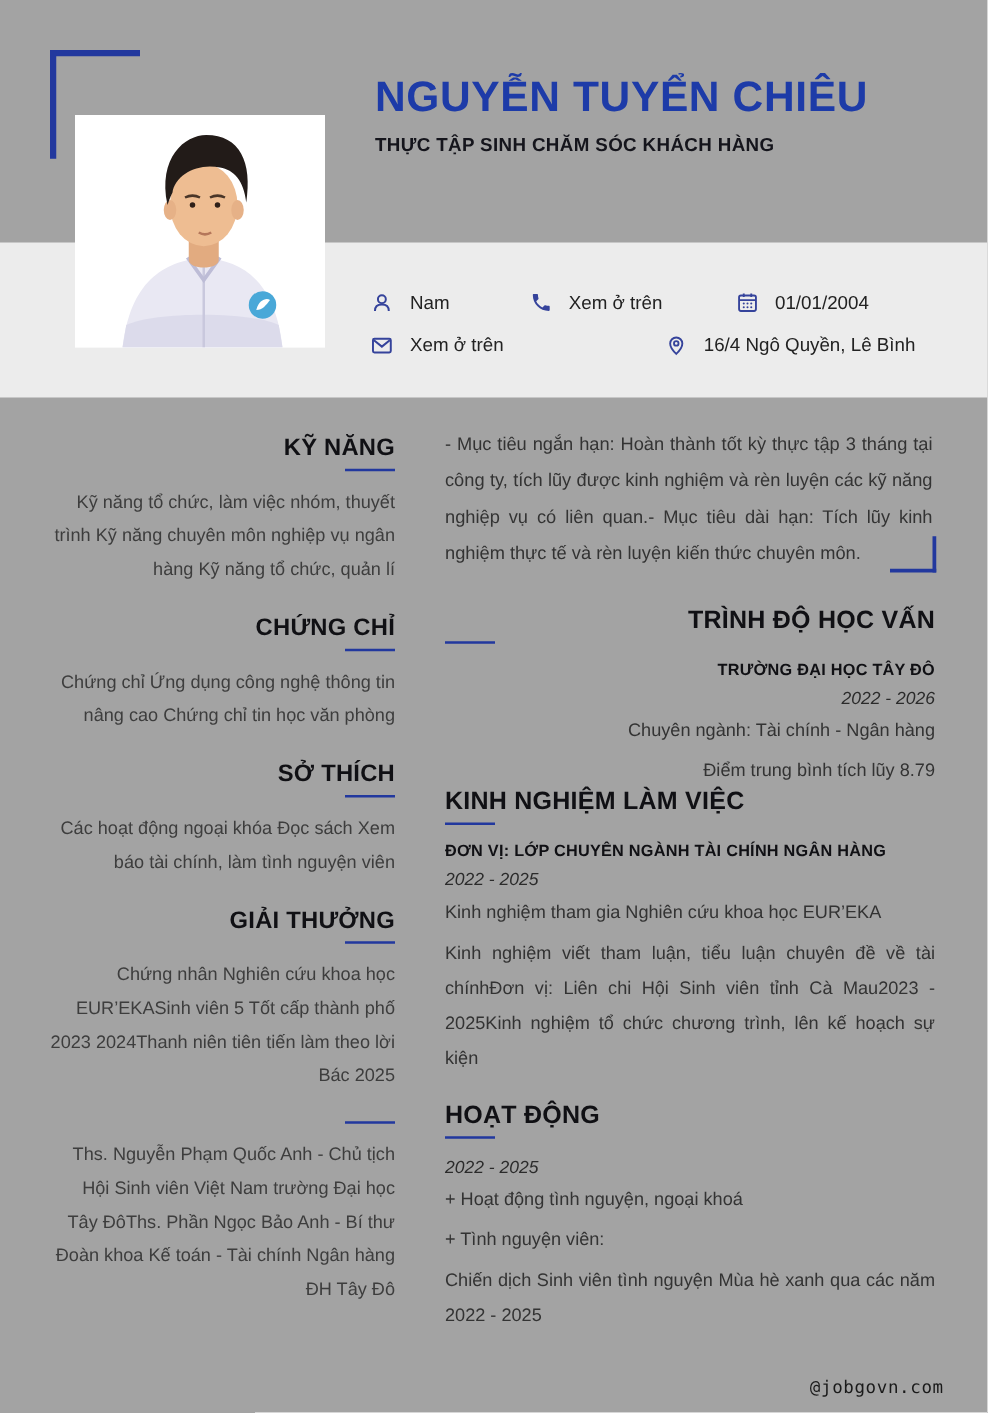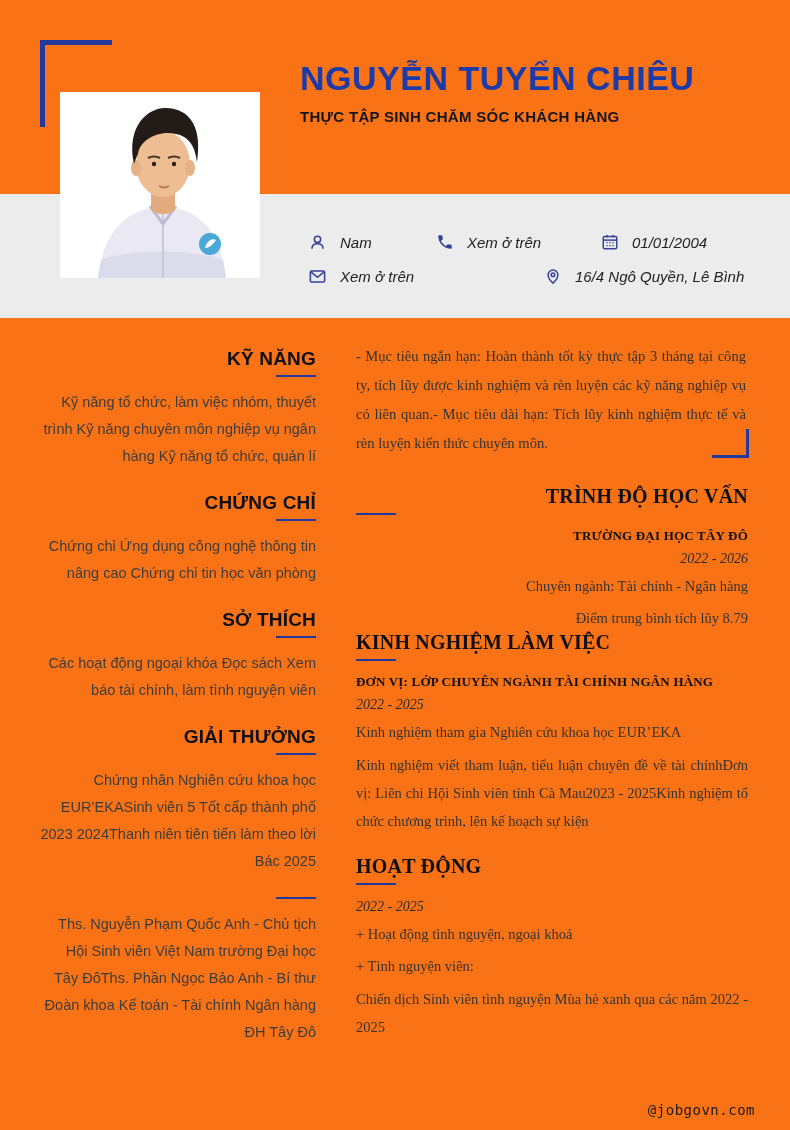--- a/index.html
+++ b/index.html
@@ -1,18 +1,18 @@
 <!DOCTYPE html>
 <html><head>
 <meta charset="utf-8">
 <style>
   * { margin:0; padding:0; box-sizing:border-box; }
   html,body { background:#fff; }
   .page {
-    position:relative; width:790px; height:1130px; background:#f97316;
+    position:relative; width:790px; height:1130px; background:#a3a3a3;
     font-family:"Liberation Sans", sans-serif; overflow:hidden;
   }
   
   .bracket-tl {
     position:absolute; left:40px; top:40px; width:72px; height:87px;
     border-left:5px solid #22389e; border-top:5px solid #22389e;
   }
   .bracket-br {
     position:absolute; left:712px; top:429px; width:37px; height:29px;
     border-right:3px solid #22389e; border-bottom:3px solid #22389e;
@@ -30,29 +30,29 @@
   .photo svg { display:block; }
   
   .head-block { position:absolute; left:300px; top:58px; width:460px; z-index:2; }
   .cand-name {
     font-size:34px; font-weight:bold; color:#1d3ba8; letter-spacing:.5px; line-height:1.2;
   }
   .cand-title {
     margin-top:9px; font-size:15px; font-weight:bold; color:#15151c; letter-spacing:.3px;
   }
   
-  .contact { position:absolute; left:308px; top:214px; width:470px; height:100px; z-index:2;font-style:italic; }
+  .contact { position:absolute; left:296px; top:214px; width:470px; height:100px; z-index:2; }
   .c-item { position:absolute; display:flex; align-items:center; gap:13px; height:24px; }
   .c-item svg { flex:0 0 auto; }
   .c-text { font-size:15px; color:#222; white-space:nowrap; }
   
   .left-col {
     position:absolute; left:40px; top:348px; width:276px; text-align:right; z-index:2;
   }
-  .right-col { position:absolute; left:356px; top:342px; width:392px; z-index:2;font-family:Liberation Serif, serif; }
+  .right-col { position:absolute; left:356px; top:342px; width:392px; z-index:2; }
   .l-sec { margin-bottom:22px; }
   .sec-head { font-size:19px; font-weight:bold; color:#101014; letter-spacing:.2px; }
   .underline { width:40px; height:2px; background:#22389e; margin-top:5px; }
   .l-sec .underline { margin-left:auto; }
   .l-body { margin-top:12px; font-size:14.5px; color:#3d3d3d; line-height:27px; }
   .r-head { font-size:20px; font-weight:bold; color:#101014; letter-spacing:.2px; }
   .objective { font-size:14.6px; color:#333; line-height:29px; text-align:justify; width:390px; }
   .r-sec-edu { margin-top:27px;text-align:right; }
   .r-org { margin-top:13px; font-size:13px; font-weight:bold; color:#101014; letter-spacing:.2px; }
   .r-period { margin-top:7px; font-size:14px; font-style:italic; color:#2b2b2b; }

